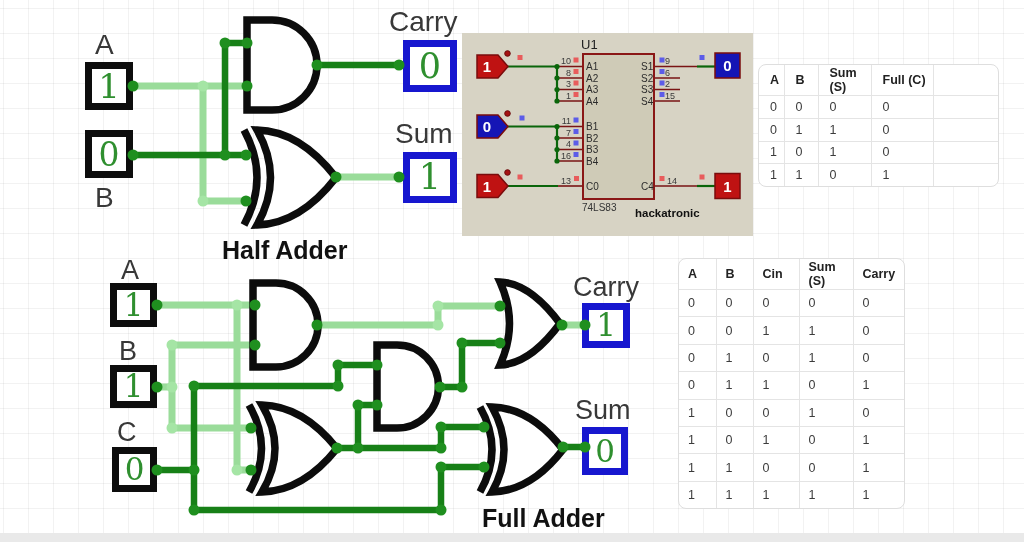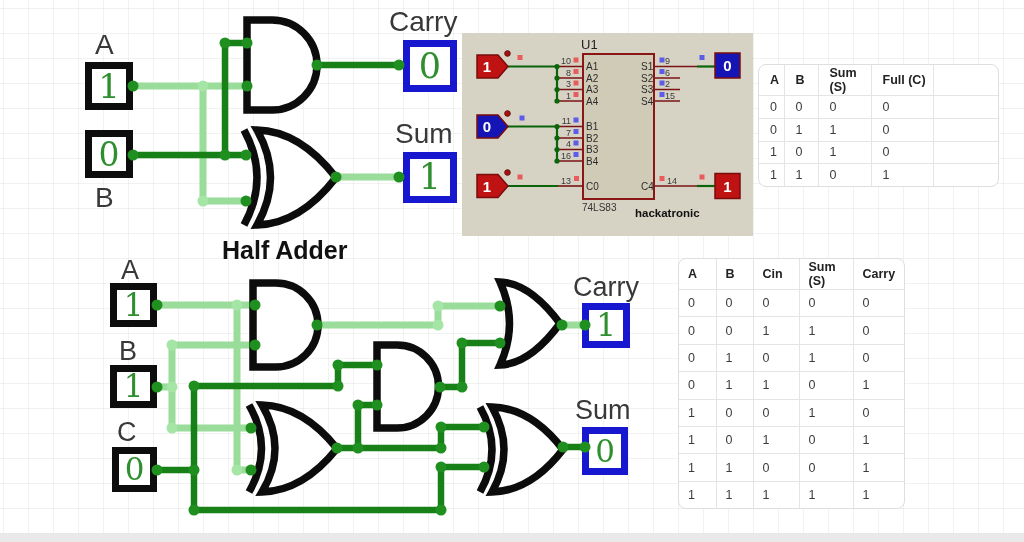--- a/index.html
+++ b/index.html
@@ -437,15 +437,16 @@
   <span class="lbl" style="left:95px;top:184px;font-size:28px;">B</span>
   <span class="lbl" style="left:389px;top:8px;font-size:28px;">Carry</span>
   <span class="lbl" style="left:395px;top:120px;font-size:28px;">Sum</span>
   <span class="title" style="left:222px;top:238px;font-size:25px;">Half Adder</span>
 
   <span class="lbl" style="left:121px;top:257px;font-size:27px;">A</span>
   <span class="lbl" style="left:119px;top:338px;font-size:27px;">B</span>
   <span class="lbl" style="left:117px;top:419px;font-size:27px;">C</span>
   <span class="lbl" style="left:573px;top:274px;font-size:27px;">Carry</span>
   <span class="lbl" style="left:575px;top:397px;font-size:27px;">Sum</span>
+  <span class="title" style="left:482px;top:506px;font-size:25px;">Full Adder</span>
 
   <div id="bottom-strip" class="abs" style="left:0;top:533px;width:1024px;height:9px;"></div>
 </div>
 
 </body></html>

